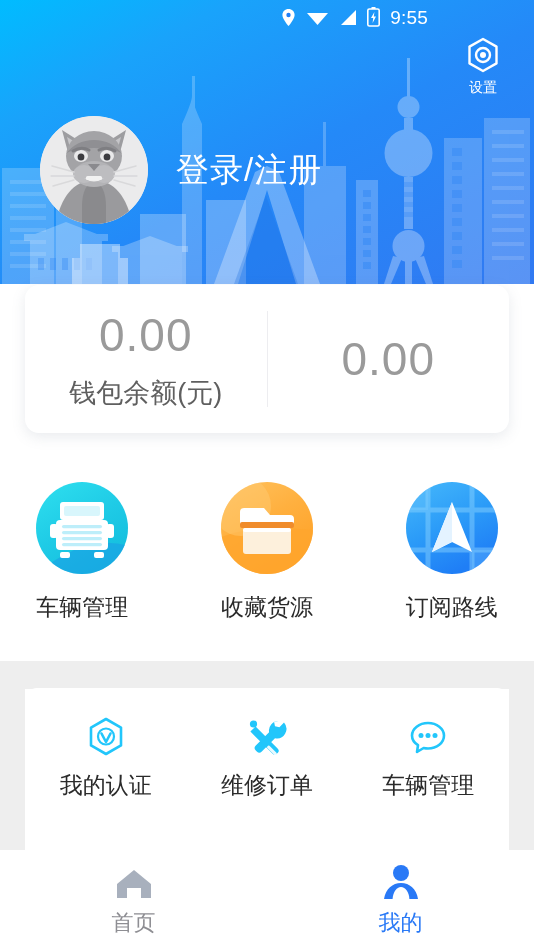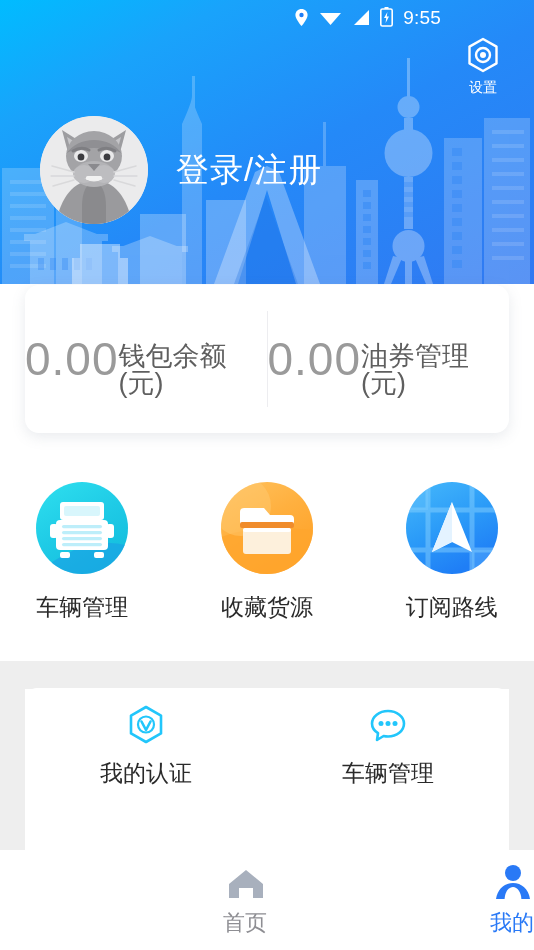--- a/index.html
+++ b/index.html
@@ -24,21 +24,21 @@
     left: 0; top: 0;
     width: 534px;
     height: 284px;
     background: linear-gradient(118deg, #00b8ff 0%, #17a5fb 16%, #2289f8 48%, #1f7ef7 72%, #2f80f4 100%);
     overflow: hidden;
   }
   .skyline { position: absolute; left: 0; top: 0; width: 534px; height: 284px; }
 
   
   .statusbar {
-    position: absolute; left: 13px; top: 0;
+    position: absolute; left: 0; top: 0;
     width: 432px; height: 34px;
     display: flex; align-items: center; justify-content: flex-end;
     padding-right: 4px;
     gap: 9px;
     z-index: 6;
   }
   .statusbar .sicon { display: block; }
   .clock {
     color: #ffffff;
     font-size: 19px;
@@ -94,21 +94,21 @@
     left: 25px; top: 285px;
     width: 484px; height: 148px;
     background: #ffffff;
     border-radius: 14px;
     box-shadow: 0 4px 14px rgba(120,130,150,.16);
     display: flex;
     z-index: 7;
   }
   .wallet-cell {
     flex: 1 1 50%;
-    display: flex; flex-direction: row;
+    display: flex; flex-direction: column;
     align-items: center; justify-content: center;
     cursor: pointer;
   }
   .wallet-value {
     font-size: 46px;
     color: #9a9a9a;
     line-height: 1;
     letter-spacing: 1px;
   }
   .wallet-label {
@@ -164,21 +164,21 @@
   
   .feature-card {
     position: absolute;
     left: 25px; top: 688px;
     width: 484px; height: 163px;
     background: #ffffff;
     border-radius: 12px;
   }
   .feature-row {
     position: absolute;
-    left: 0; top: 16px;
+    left: 0; top: 28px;
     width: 484px;
     display: flex;
   }
   .feature {
     flex: 1 1 33.33%;
     display: flex; flex-direction: column; align-items: center;
     cursor: pointer;
   }
   .feature-ico { width: 42px; height: 42px; }
   .feature-label {
@@ -193,21 +193,21 @@
     position: absolute;
     left: 0; bottom: 0;
     width: 534px; height: 100px;
     background: #ffffff;
     display: flex;
     z-index: 9;
   }
   .tab {
     flex: 1 1 33.33%;
     display: flex; flex-direction: column;
-    align-items: flex-end; justify-content: center;
+    align-items: center; justify-content: center;
     padding-bottom: 4px;
     cursor: pointer;
   }
   .tab-ico { width: 42px; height: 42px; }
   .tab-label {
     margin-top: 8px;
     font-size: 22px;
     line-height: 1;
     color: #8e8e93;
   }
@@ -428,21 +428,20 @@
   </div>
 
   <div class="wallet-card">
     <div class="wallet-cell">
       <span class="wallet-value">0.00</span>
       <span class="wallet-label">钱包余额(元)</span>
     </div>
     <div class="wallet-divider"></div>
     <div class="wallet-cell">
       <span class="wallet-value">0.00</span>
-      <span class="wallet-label">油券管理(元)</span>
     </div>
   </div>
 
   <div class="shortcut-row">
 
     <div class="shortcut">
       <svg class="shortcut-ico" viewBox="0 0 96 96">
         <defs>
           <linearGradient id="gTruck" x1="0" y1="0" x2="0.6" y2="1">
             <stop offset="0%" stop-color="#2fe0ef"></stop>
@@ -542,20 +541,32 @@
 
       <div class="feature">
         <svg class="feature-ico" viewBox="0 0 42 42">
           <path d="M21 3 L36 11.6 L36 29.4 L21 38 L6 29.4 L6 11.6 z" fill="none" stroke="#22c6fb" stroke-width="2.6" stroke-linejoin="round"></path>
           <circle cx="21" cy="20.5" r="8" fill="none" stroke="#22c6fb" stroke-width="2.2"></circle>
           <path d="M16.5 17.5 L21 26 L25.5 17.5" fill="none" stroke="#22c6fb" stroke-width="2.6" stroke-linecap="round" stroke-linejoin="round"></path>
         </svg>
         <span class="feature-label">我的认证</span>
       </div>
 
+      <div class="feature">
+        <svg class="feature-ico" viewBox="0 0 42 42">
+          <g fill="#22c6fb">
+            <path d="M32.5 5 a9.5 9.5 0 0 0 -9.4 11.2 L9.8 29.4 a3.5 3.5 0 0 0 0 5 l1 1 a3.5 3.5 0 0 0 5 0 L29 22.2
+                     A9.5 9.5 0 0 0 38 6.6 L33.4 11.2 L29 10.3 L28.1 5.9 L32.5 5 z"></path>
+            <circle cx="7.5" cy="8" r="3.6"></circle>
+            <path d="M9.6 10.4 L31.6 32.4 a3.2 3.2 0 0 1 0 4.6 l-0.6 0.6 a3.2 3.2 0 0 1 -4.6 0 L4.4 15.6 z"></path>
+            <rect x="24.4" y="28.4" width="3" height="12" rx="1" transform="rotate(-45 25.9 34.4)" fill="#ffffff" opacity="0.9"></rect>
+          </g>
+        </svg>
+        <span class="feature-label">维修订单</span>
+      </div>
 
       <div class="feature">
         <svg class="feature-ico" viewBox="0 0 42 42">
           <path d="M21 7 C12.2 7 5 12.6 5 19.5 C5 23.4 7.3 26.9 11 29.2 L10 36 L16.6 32 C18 32.3 19.5 32.5 21 32.5
                    C29.8 32.5 37 26.9 37 19.5 C37 12.6 29.8 7 21 7 z" fill="none" stroke="#22c6fb" stroke-width="2.6" stroke-linejoin="round"></path>
           <circle cx="14" cy="19.5" r="2.5" fill="#22c6fb"></circle>
           <circle cx="21" cy="19.5" r="2.5" fill="#22c6fb"></circle>
           <circle cx="28" cy="19.5" r="2.5" fill="#22c6fb"></circle>
         </svg>
         <span class="feature-label">车辆管理</span>

